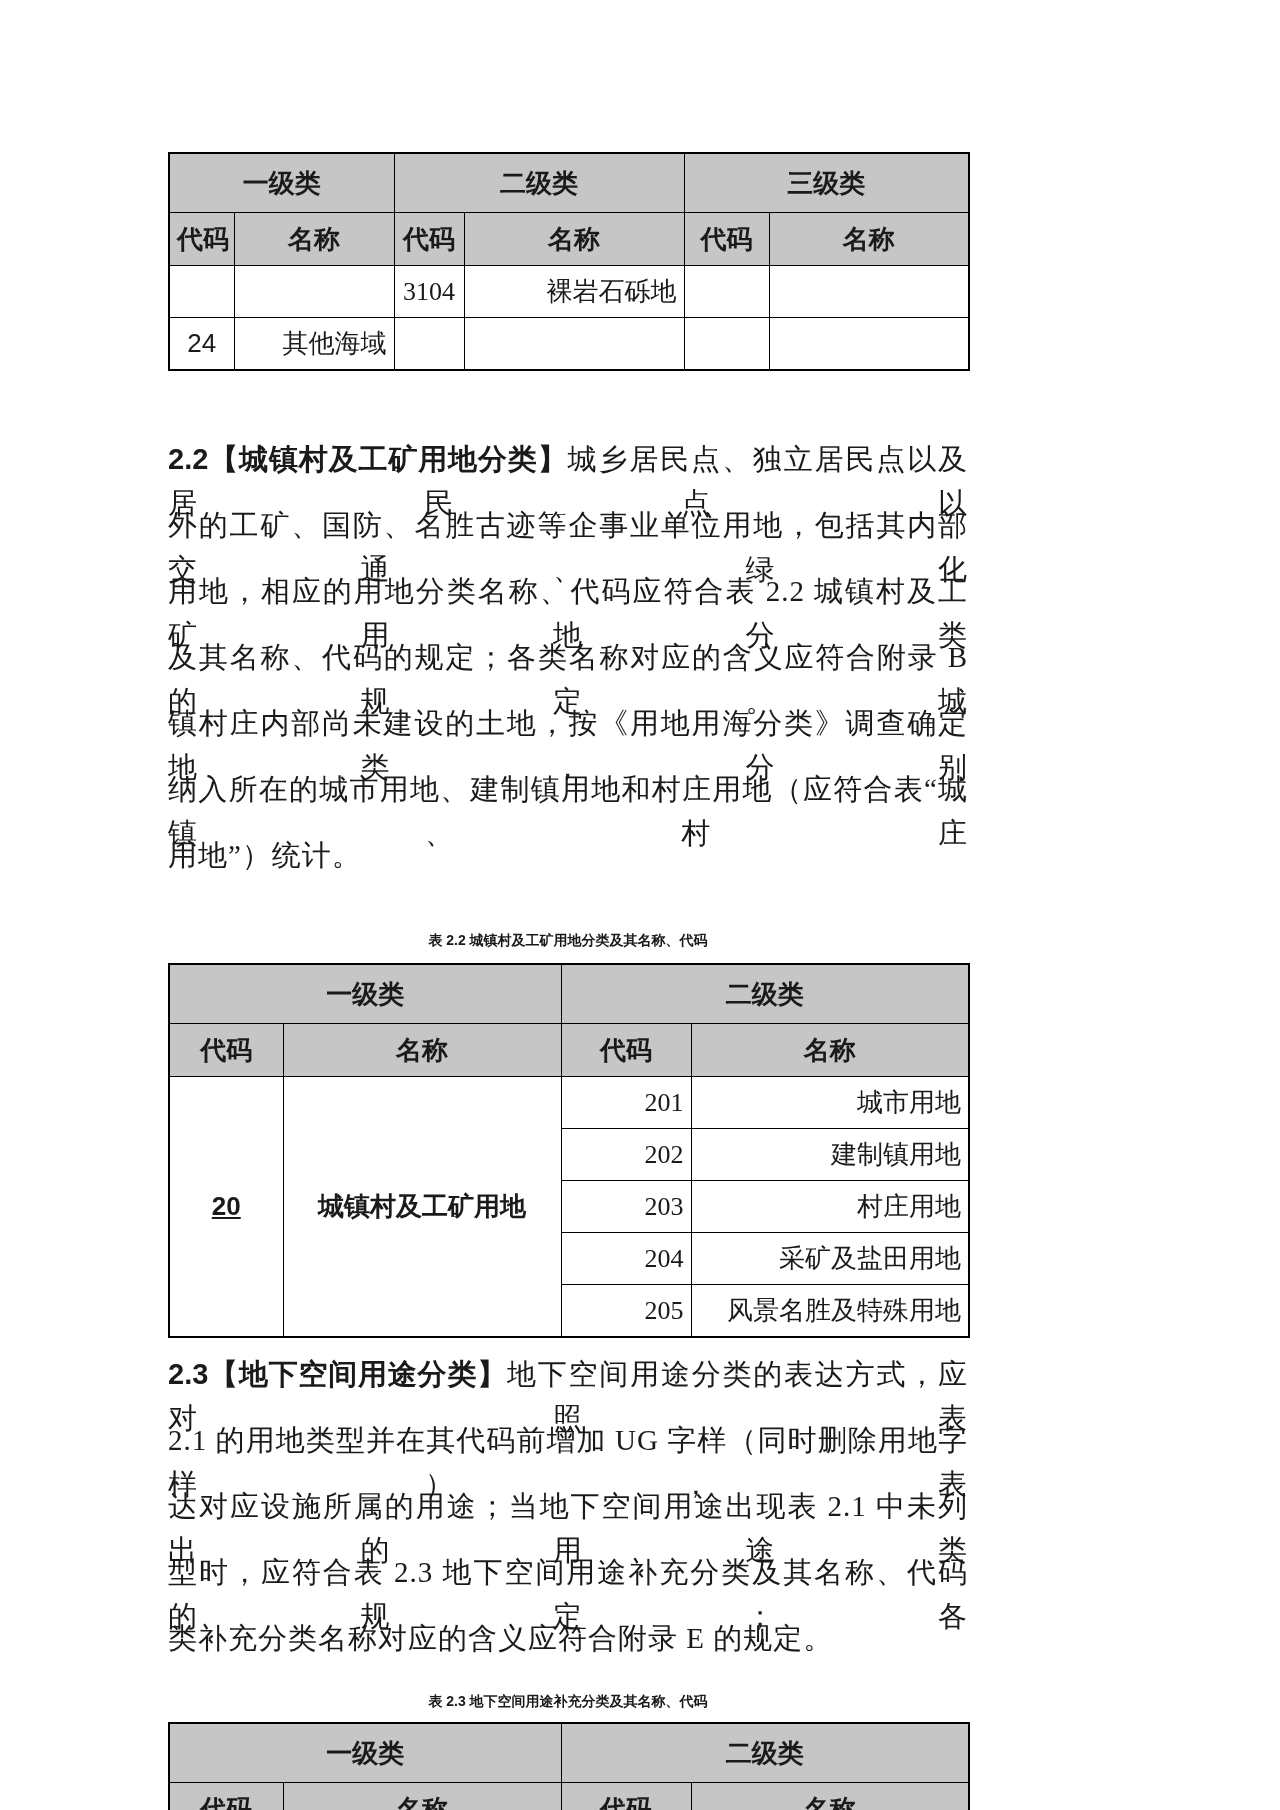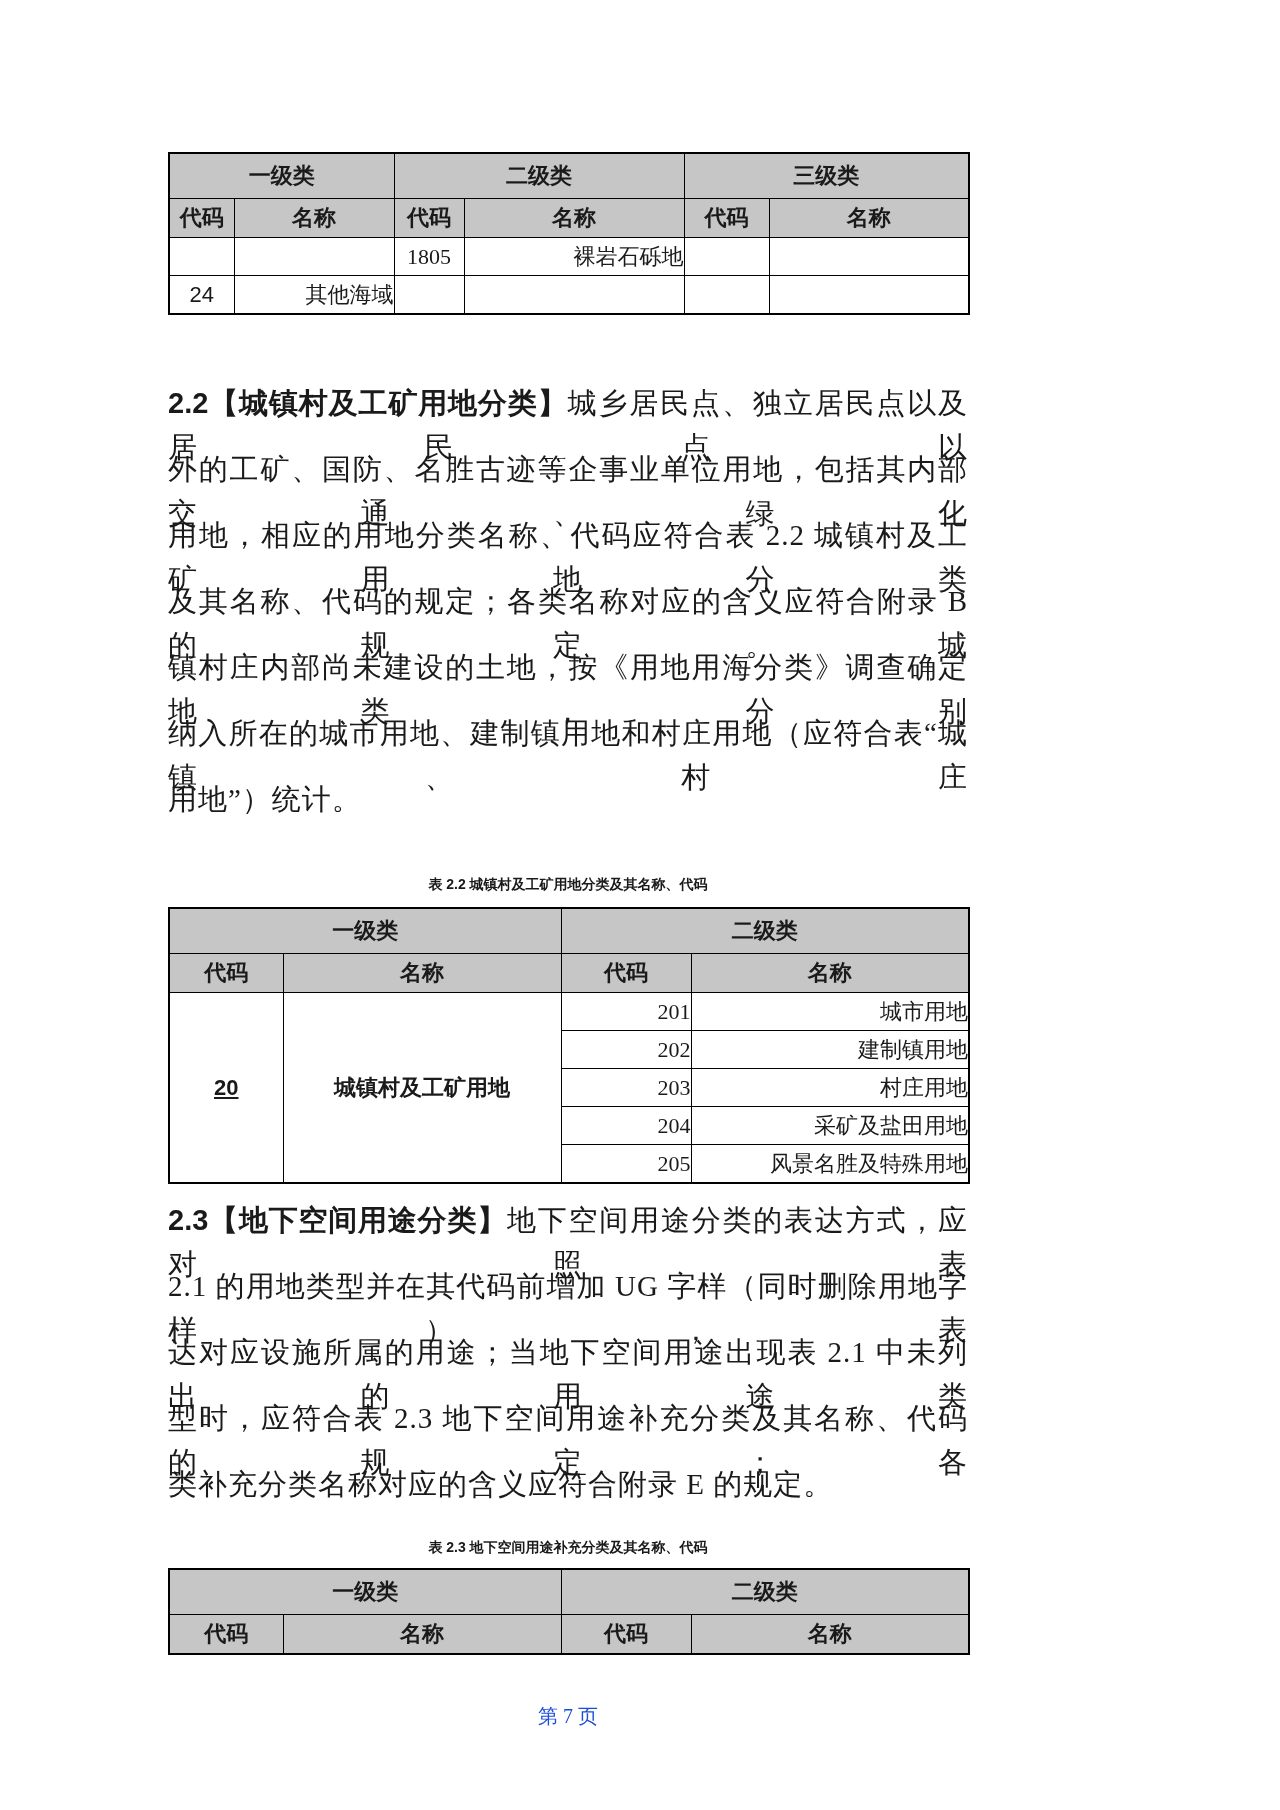--- a/index.html
+++ b/index.html
@@ -14,22 +14,22 @@
 
   
   table.tbl {
     border-collapse:collapse;
     table-layout:fixed;
     width:800px;
     border:2px solid #000;
   }
   table.tbl th, table.tbl td {
     border:1px solid #000;
-    font-size:22px;
-    padding:0;
+    font-size:26px;
+    padding:7px;
     overflow:hidden;
     white-space:nowrap;
   }
   table.tbl th {
     background:#c6c6c6;
     font-weight:700;
     font-family:"Liberation Sans", sans-serif;
     text-align:center;
   }
   .group-row th { height:44px; }
@@ -110,21 +110,21 @@
           <th>代码</th>
           <th>名称</th>
           <th>代码</th>
           <th>名称</th>
         </tr>
       </thead>
       <tbody>
         <tr class="data-row">
           <td class="code"></td>
           <td class="name"></td>
-          <td class="code">1805</td>
+          <td class="code">3104</td>
           <td class="name">裸岩石砾地</td>
           <td class="code"></td>
           <td class="name"></td>
         </tr>
         <tr class="data-row">
           <td class="code bold">24</td>
           <td class="name bold">其他海域</td>
           <td class="code"></td>
           <td class="name"></td>
           <td class="code"></td>

